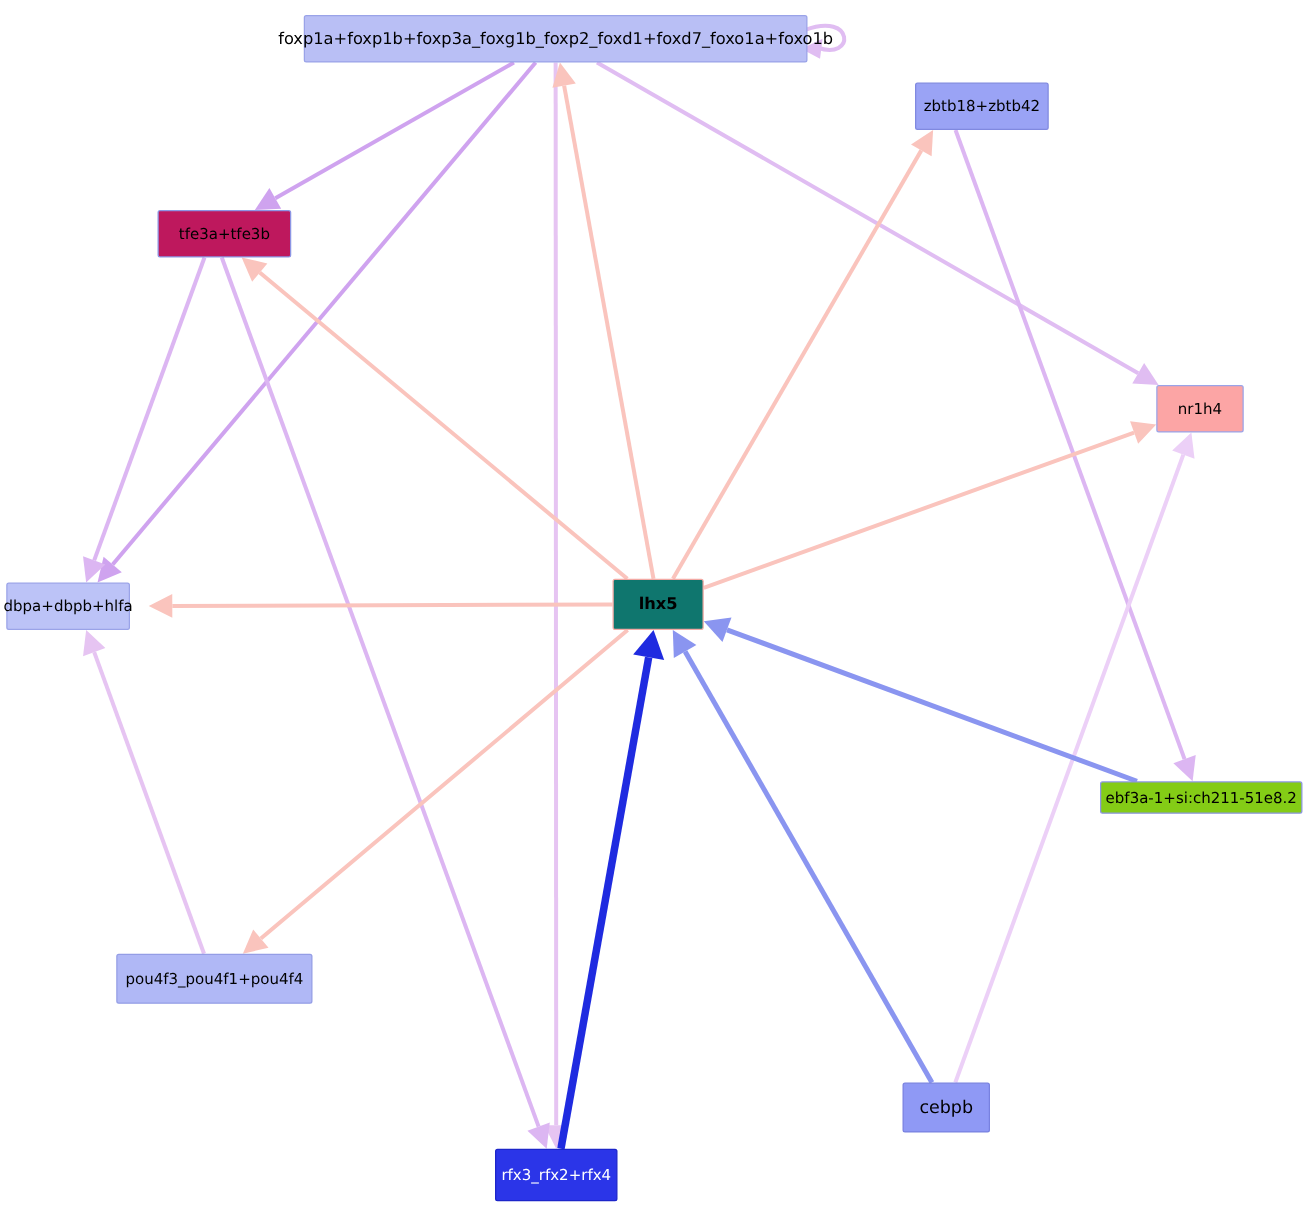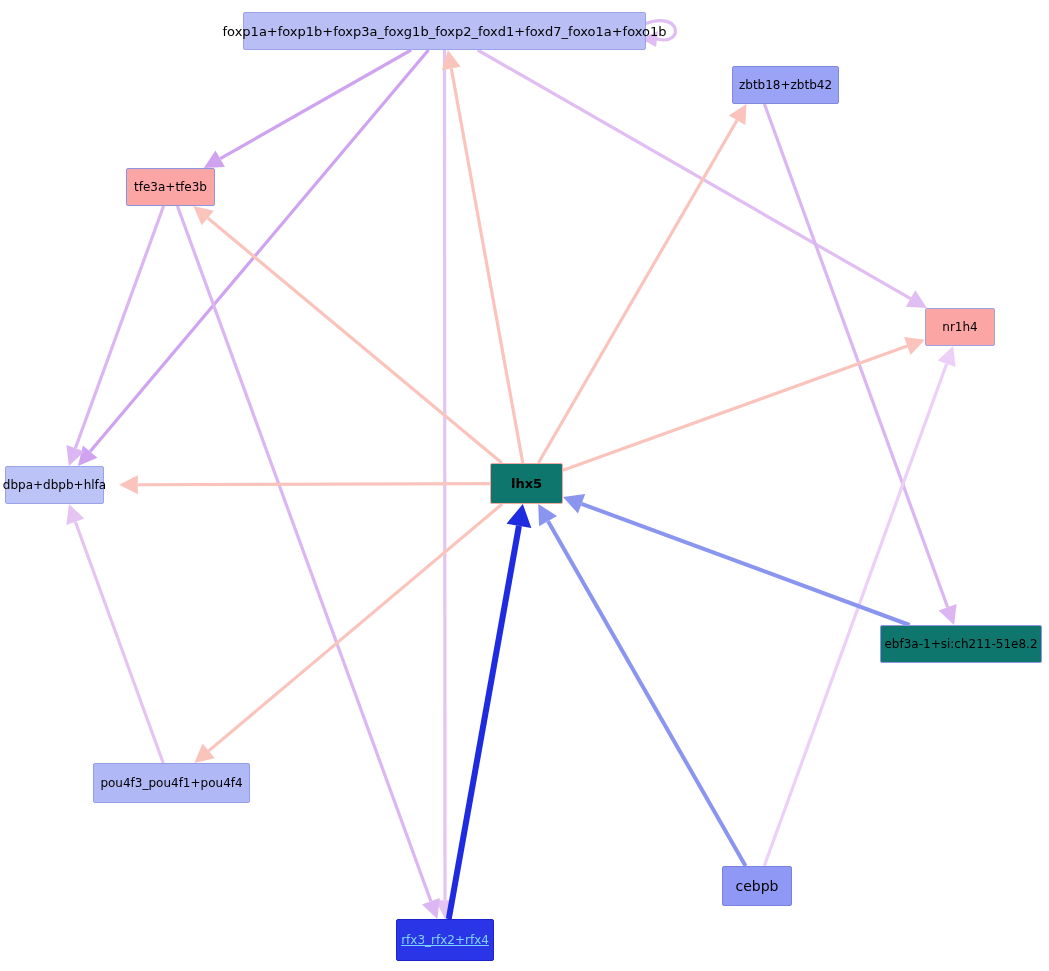--- a/index.html
+++ b/index.html
@@ -123,38 +123,38 @@
         <polygon points="563,496.9827387802071 577.969690058059,513.5992480275085 585.177006761476,494.08785171825764" fill="#8a95f0"></polygon>
       </g>
     </svg>
   <div id="nodes-layer">
       <div class="node" style="left: 243px; top: 12px; width: 403px; height: 38px; background: rgb(185, 191, 245); border: 1px solid rgb(154, 163, 232); font-size: 13px;">
         <span>foxp1a+foxp1b+foxp3a_foxg1b_foxp2_foxd1+foxd7_foxo1a+foxo1b</span>
       </div>
       <div class="node" style="left: 704px; top: 66px; width: 107px; height: 38px; background: rgb(154, 163, 245); border: 1px solid rgb(128, 137, 224); font-size: 12px; margin-left: 28px;">
         <span>zbtb18+zbtb42</span>
       </div>
-      <div class="node" style="left: 126px; top: 168px; width: 89px; height: 38px; background: #fca5a5; border: 1px solid rgb(140, 149, 228); font-size: 12px;">
+      <div class="node" style="left: 126px; top: 168px; width: 107px; height: 38px; background: #be185d; border: 1px solid rgb(140, 149, 228); font-size: 12px;">
         <span>tfe3a+tfe3b</span>
       </div>
       <div class="node" style="left: 925px; top: 308px; width: 70px; height: 38px; background: #fca5a5; border: 1px solid rgb(154, 163, 232); font-size: 12px;">
         <span>nr1h4</span>
       </div>
       <div class="node" style="left: 5px; top: 466px; width: 99px; height: 38px; background: rgb(188, 195, 247); border: 1px solid rgb(154, 163, 232); font-size: 12px;">
         <span>dbpa+dbpb+hlfa</span>
       </div>
       <div class="node" style="left: 490px; top: 463px; width: 73px; height: 41px; background: #0f766e; border: 1px solid rgb(242, 169, 164); font-size: 13px; font-weight: bold;">
         <span>lhx5</span>
       </div>
-      <div class="node" style="left: 880px; top: 625px; width: 162px; height: 38px; background: #0f766e; border: 1px solid rgb(141, 150, 227); font-size: 12px;">
+      <div class="node" style="left: 880px; top: 625px; width: 162px; height: 26px; background: #84cc16; border: 1px solid rgb(141, 150, 227); font-size: 12px;">
         <span>ebf3a-1+si:ch211-51e8.2</span>
       </div>
       <div class="node" style="left: 93px; top: 763px; width: 157px; height: 40px; background: rgb(176, 184, 246); border: 1px solid rgb(148, 157, 229); font-size: 12px;">
         <span>pou4f3_pou4f1+pou4f4</span>
       </div>
       <div class="node" style="left: 722px; top: 866px; width: 70px; height: 40px; background: rgb(143, 153, 245); border: 1px solid rgb(120, 129, 224); font-size: 14px;">
         <span>cebpb</span>
       </div>
       <div class="node" style="left: 396px; top: 919px; width: 98px; height: 42px; background: rgb(43, 53, 232); border: 1px solid rgb(28, 37, 201); font-size: 12px;">
-        <span style="color: #7dd3fc; text-decoration: underline;">rfx3_rfx2+rfx4</span>
+        <span style="color: #ffffff;">rfx3_rfx2+rfx4</span>
       </div>
     </div>
 </div>
 
 </body></html>

